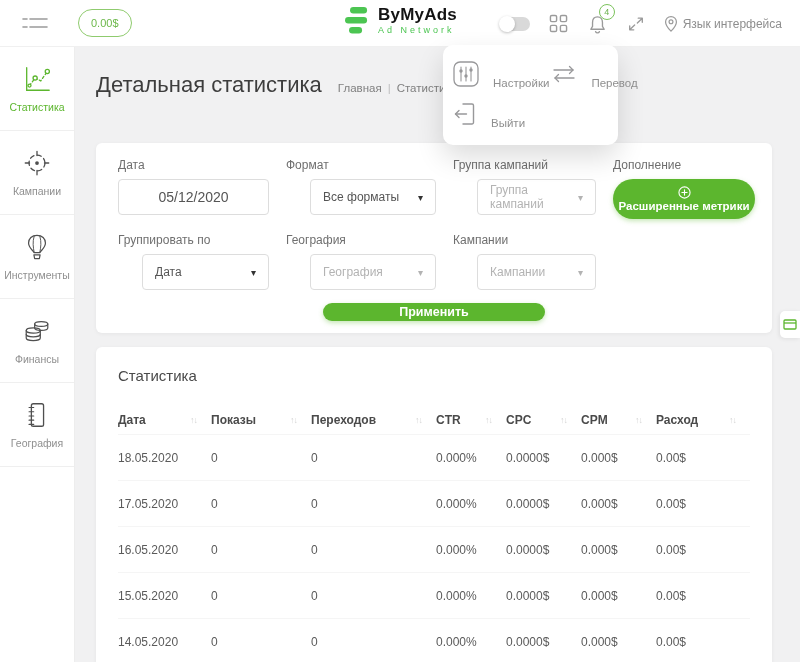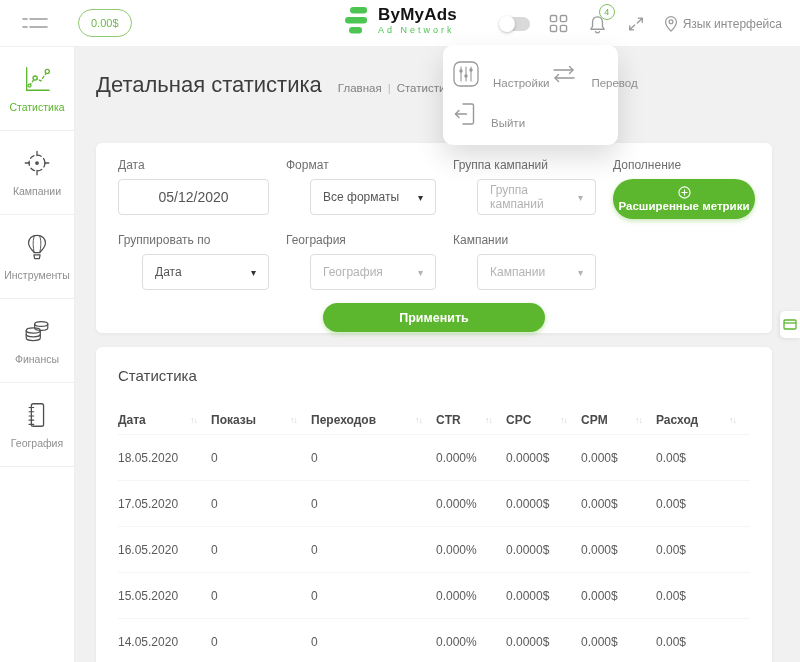--- a/index.html
+++ b/index.html
@@ -66,21 +66,21 @@
     font-size:14px; color:#555; text-align:center; font-family:inherit; background:#fff; }
   .select { height:36px; border:1px solid #ddd; border-radius:4px; display:flex; align-items:center;
     justify-content:space-between; padding:0 12px; font-size:12px; color:#555; cursor:pointer; background:#fff;margin-left:24px; }
   .select .chev { font-size:10px; color:#333; }
   .select.placeholder { color:#b3b3b3; }
   .select.placeholder .chev { color:#b3b3b3; }
   .metrics-btn { height:40px; border:none; border-radius:20px; background:#5cb62e; color:#fff;
     display:flex; flex-direction:column; align-items:center; justify-content:center; gap:1px;
     cursor:pointer; font-family:inherit; box-shadow:0 2px 5px rgba(92,182,46,.35); }
   .metrics-btn span { font-size:11.5px; font-weight:bold; }
-  .apply-btn { display:block; width:222px; height:29px; margin:13px auto 0; border:none;
+  .apply-btn { display:block; width:222px; height:18px; margin:13px auto 0; border:none;
     border-radius:15px; background:#5cb62e; color:#fff; font-size:12.5px; font-weight:bold;
     cursor:pointer; font-family:inherit; box-shadow:0 2px 5px rgba(92,182,46,.35); }
 
   .table-card { position:absolute; left:20px; top:300px; width:676px; height:350px; padding:20px 22px; }
   .table-title { font-size:15px; color:#4a4a4a; }
   .stat-table { margin-top:22px; }
   .t-row { display:grid; grid-template-columns:93px 100px 125px 70px 75px 75px 1fr; align-items:center; }
   .t-head { height:28px; }
   .th { display:flex; align-items:center; justify-content:space-between; padding-right:14px;
     font-size:12px; font-weight:bold; color:#4a4a4a; cursor:pointer; }

